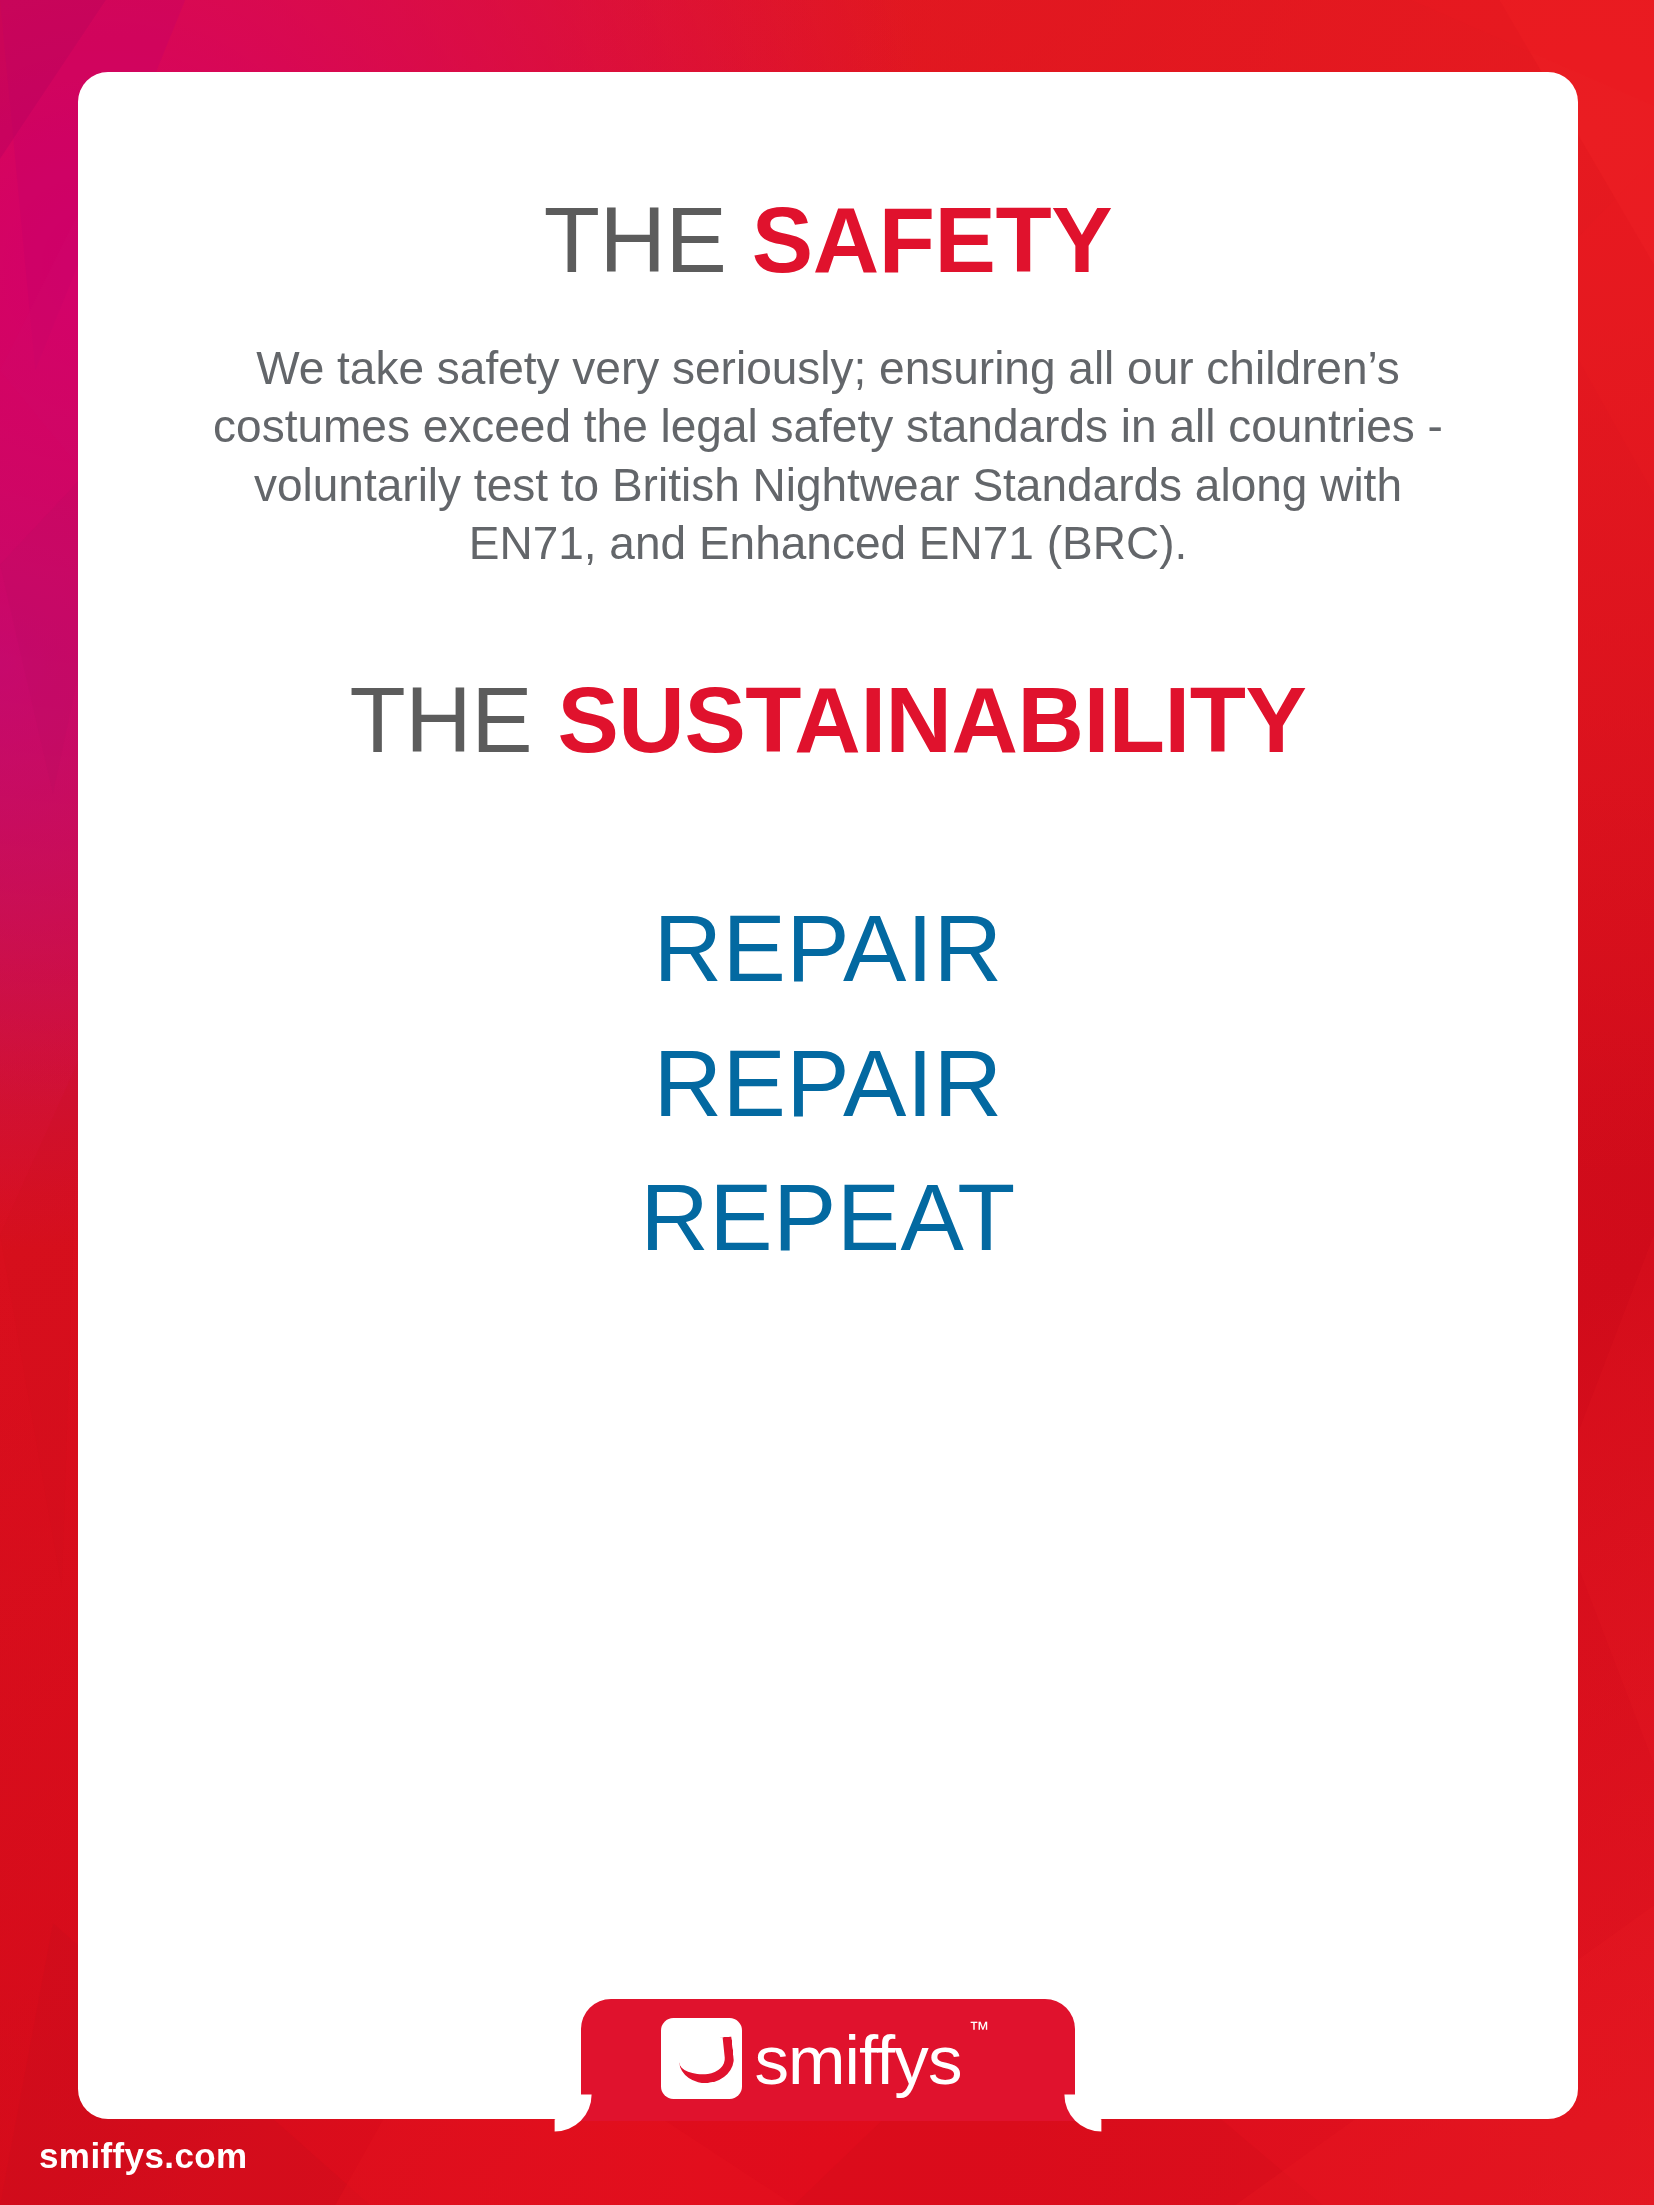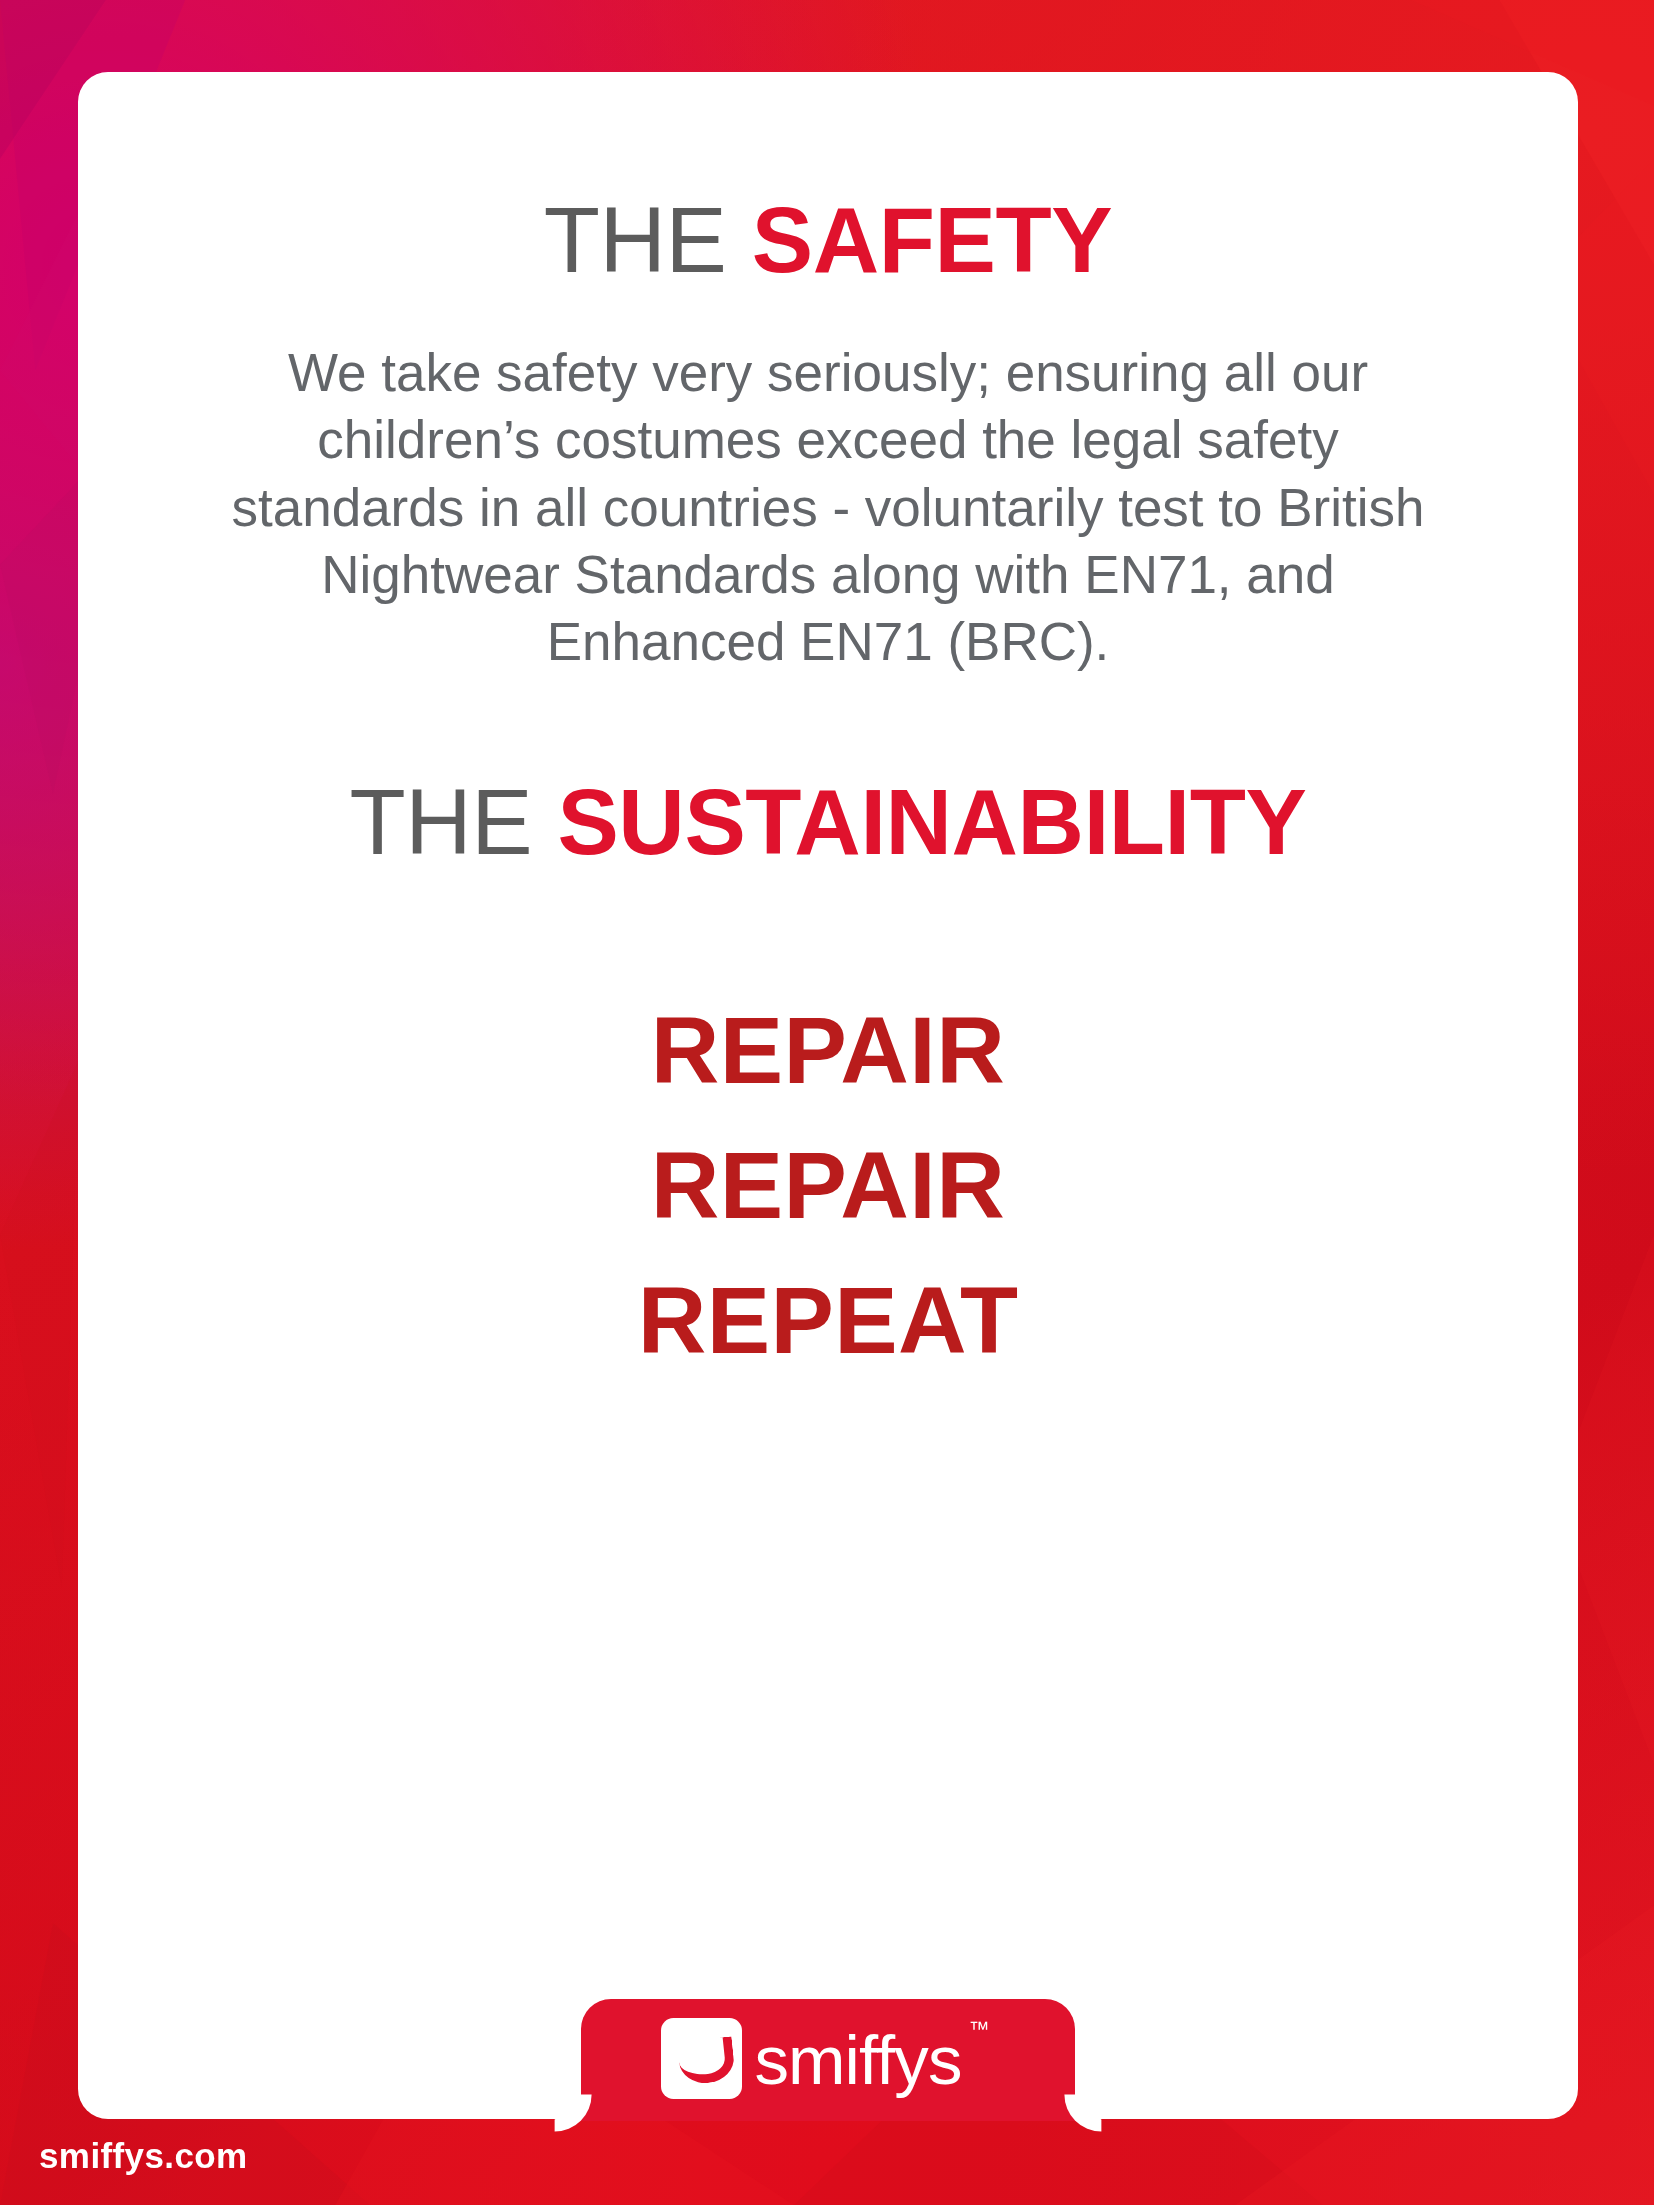--- a/index.html
+++ b/index.html
@@ -77,34 +77,34 @@
     padding-top: 106px;
   }
   .h-sustain {
     font-size: 92px;
     padding-top: 85px;
   }
 
   .body-text {
     text-align: center;
     color: #63666a;
-    font-size: 53px;
+    font-size: 46px;
     line-height: 1.27;
     margin: 16px;
     padding-top: 37px;
     font-weight: 400;
   }
 
   .slogan {
     text-align: center;
     padding-top: 99px;
   }
   .slogan-line {
-    color: #b91c1c;
-    font-weight: 700;
+    color: #0369a1;
+    font-weight: 400;
     font-size: 95px;
     line-height: 1.42;
     letter-spacing: 0.4px;
   }
 
   
   .logo-tab {
     position: absolute;
     left: 50%;
     transform: translateX(-50%);

